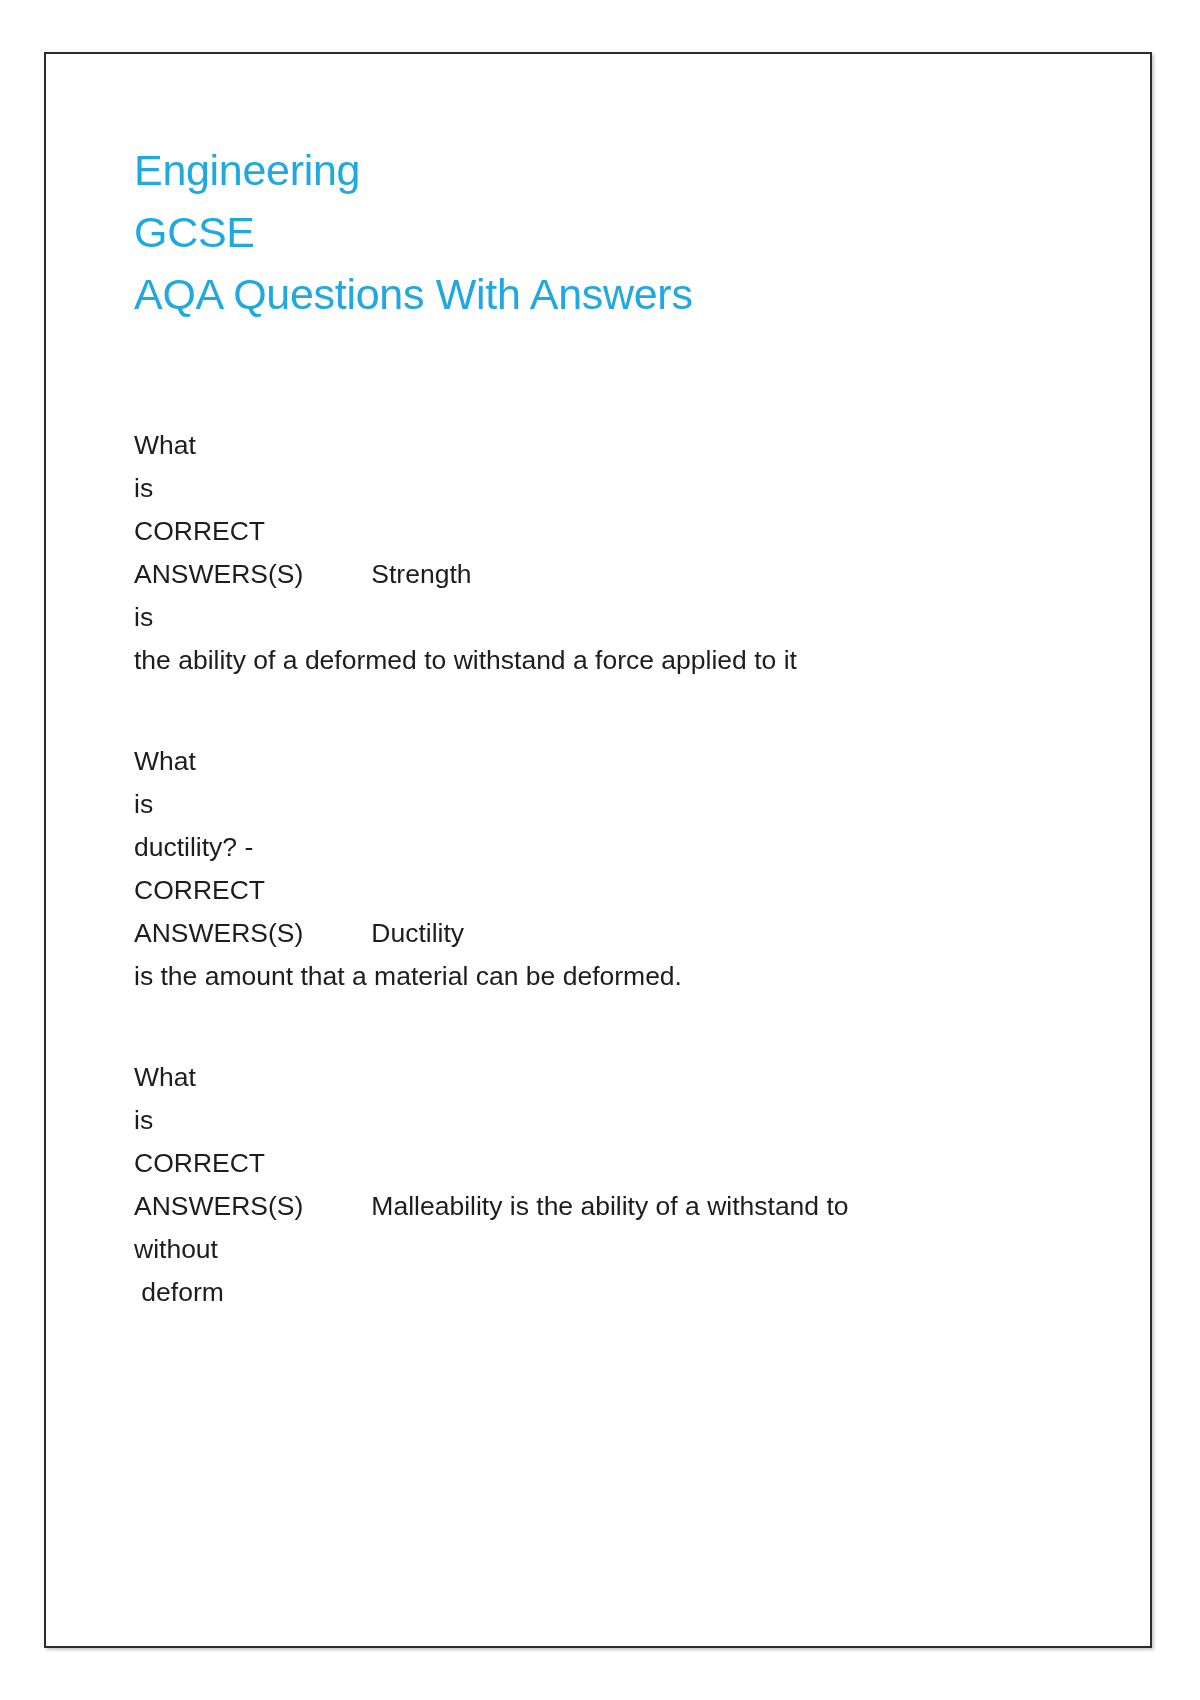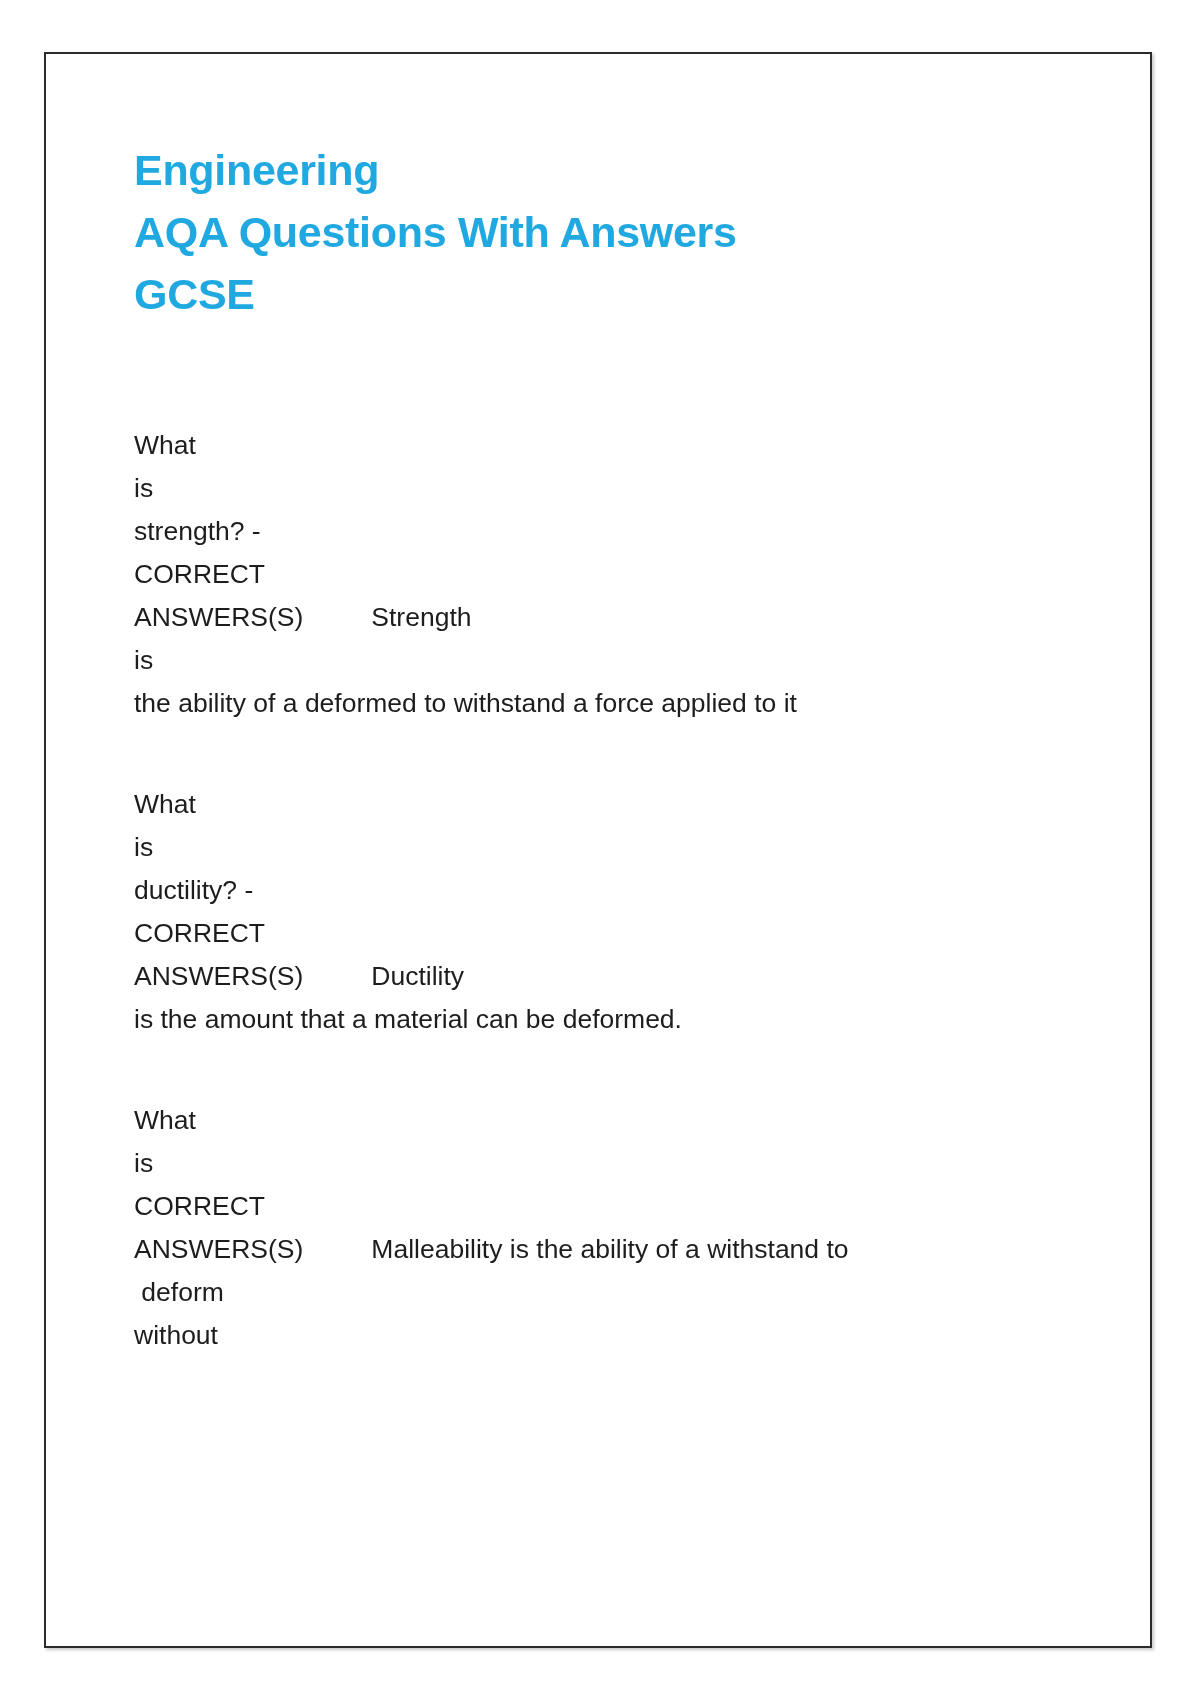--- a/index.html
+++ b/index.html
@@ -37,21 +37,21 @@
     padding: 0;
   }
 
   
   .doc-title {
     position: absolute;
     left: 88px;
     top: 85px;
     width: 940px;
     color: #20a8e0;
-    font-weight: bold;
+    font-weight: normal;
     font-size: 43px;
     line-height: 62px;
     letter-spacing: -0.3px;
   }
   .doc-title .title-line {
     display: block;
     white-space: pre;
   }
 
   
@@ -86,49 +86,48 @@
   }
 </style>
 </head>
 <body>
 
 <div class="page-sheet" style="border-color: rgb(43, 43, 43); background: rgb(255, 255, 255);">
   <div class="page-inner">
 
     <div class="doc-title" style="color: rgb(32, 168, 224);">
       <span class="title-line">Engineering</span>
+      <span class="title-line">GCSE</span>
       <span class="title-line">AQA Questions With Answers</span>
-      <span class="title-line">GCSE</span>
     </div>
 
     <div class="qa-body" style="color: rgb(29, 29, 29);">
 
       <div class="qa-block">
         <span class="qa-line">What</span>
         <span class="qa-line">is</span>
-        <span class="qa-line">strength? -</span>
         <span class="qa-line">CORRECT</span>
         <span class="qa-line has-gap"><span class="gap-label">ANSWERS(S)</span><span class="gap-value">Strength</span></span>
         <span class="qa-line">is</span>
         <span class="qa-line">the ability of a deformed to withstand a force applied to it</span>
       </div>
 
       <div class="qa-block">
         <span class="qa-line">What</span>
         <span class="qa-line">is</span>
         <span class="qa-line">ductility? -</span>
         <span class="qa-line">CORRECT</span>
         <span class="qa-line has-gap"><span class="gap-label">ANSWERS(S)</span><span class="gap-value">Ductility</span></span>
         <span class="qa-line">is the amount that a material can be deformed.</span>
       </div>
 
       <div class="qa-block">
         <span class="qa-line">What</span>
         <span class="qa-line">is</span>
         <span class="qa-line">CORRECT</span>
         <span class="qa-line has-gap"><span class="gap-label">ANSWERS(S)</span><span class="gap-value">Malleability is the ability of a withstand to</span></span>
+        <span class="qa-line">without</span>
         <span class="qa-line"> deform</span>
-        <span class="qa-line">without</span>
       </div>
 
     </div>
   </div>
 </div>
 
 </body></html>

